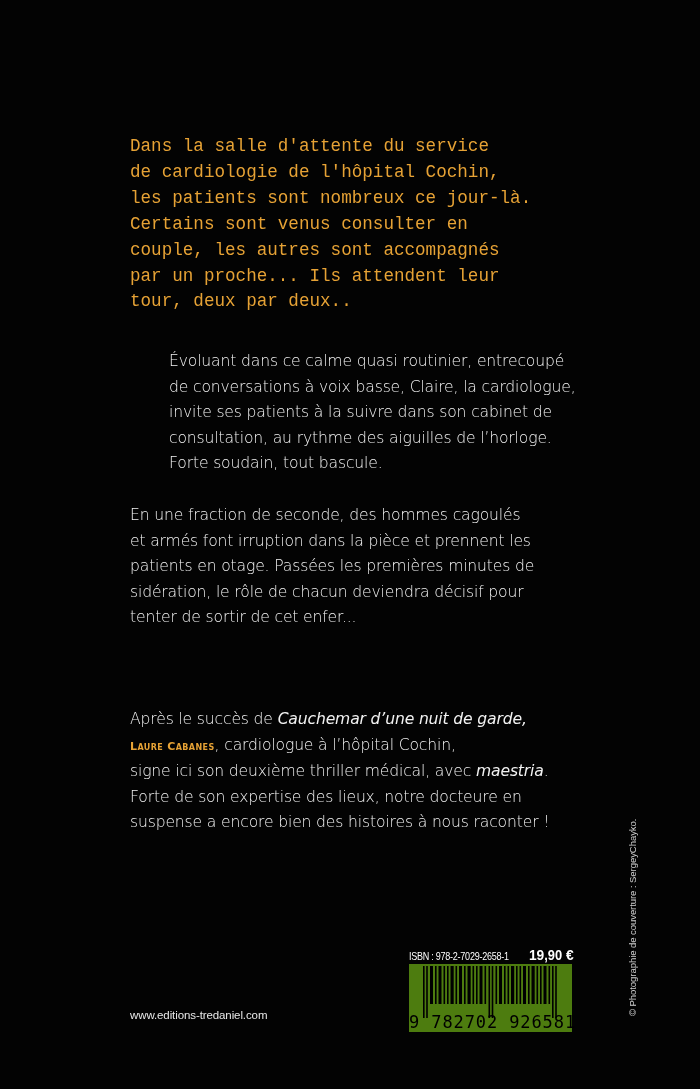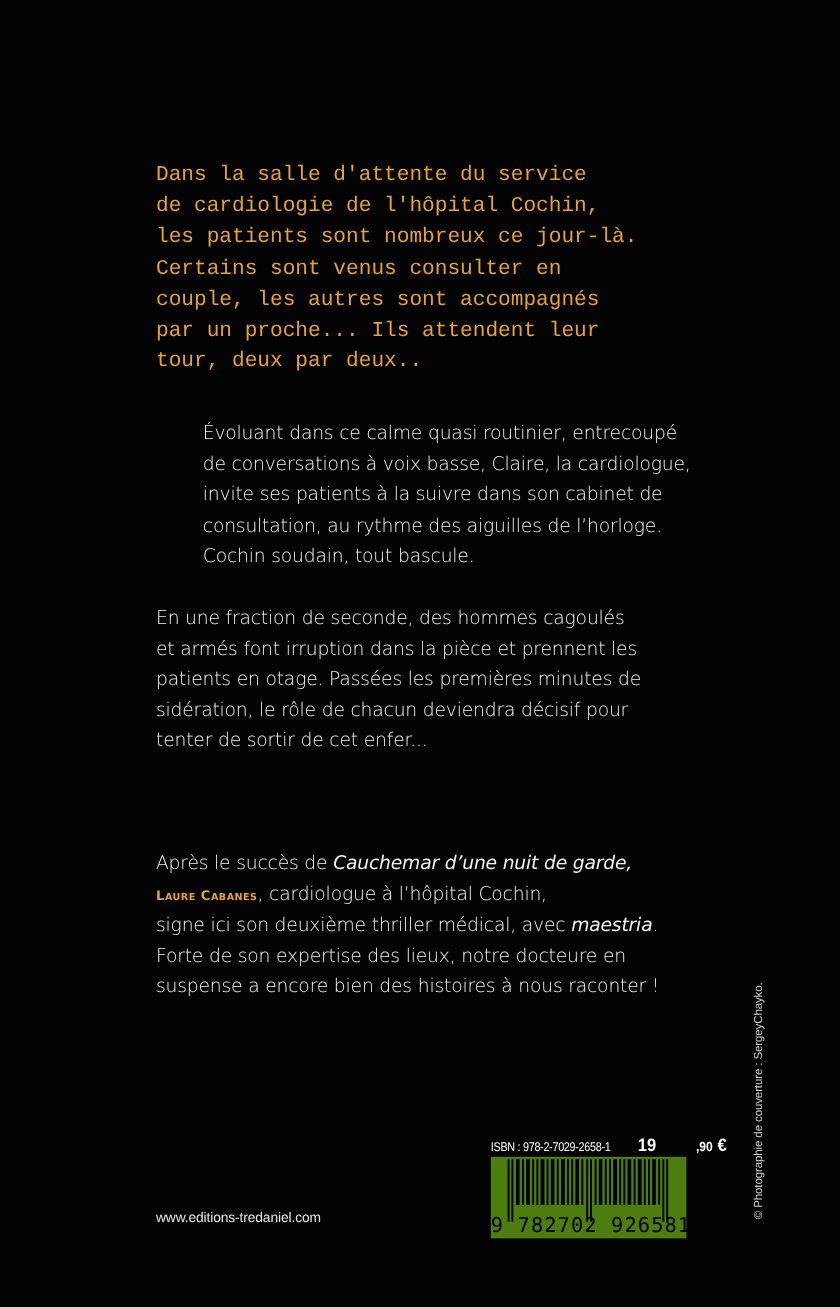--- a/index.html
+++ b/index.html
@@ -75,21 +75,21 @@
     white-space: nowrap;
   }
   .price {
     font-family: "Liberation Sans", sans-serif;
     font-weight: bold;
     font-size: 15px;
     white-space: nowrap;
     transform: scaleX(0.92);
     transform-origin: right bottom;
   }
-  .price .cents { font-size: 11px; padding-left: 36px; }
+  .price .cents { font-size: 14px; }
   .barcode {
     position: absolute;
     left: 409px;
     top: 964px;
     width: 163px;
     height: 68px;
     background: #4d7c0f;
   }
   .barcode svg { display: block; }
   .barcode-digits {
@@ -128,21 +128,21 @@
     width: 210px;
   }
 </style>
 </head>
 <body>
 
 <div class="cover">
 
   <div class="typewriter"><div>Dans la salle d'attente du service</div><div>de cardiologie de l'hôpital Cochin,</div><div>les patients sont nombreux ce jour-là.</div><div>Certains sont venus consulter en</div><div>couple, les autres sont accompagnés</div><div>par un proche... Ils attendent leur</div><div>tour, deux par deux..</div></div>
 
-  <div class="para p1"><div>Évoluant dans ce calme quasi routinier, entrecoupé</div><div>de conversations à voix basse, Claire, la cardiologue,</div><div>invite ses patients à la suivre dans son cabinet de</div><div>consultation, au rythme des aiguilles de l’horloge.</div><div>Cochin soudain, tout bascule.</div></div>
+  <div class="para p1"><div>Évoluant dans ce calme quasi routinier, entrecoupé</div><div>de conversations à voix basse, Claire, la cardiologue,</div><div>invite ses patients à la suivre dans son cabinet de</div><div>consultation, au rythme des aiguilles de l’horloge.</div><div>Forte soudain, tout bascule.</div></div>
 
   <div class="para p2"><div>En une fraction de seconde, des hommes cagoulés</div><div>et armés font irruption dans la pièce et prennent les</div><div>patients en otage. Passées les premières minutes de</div><div>sidération, le rôle de chacun deviendra décisif pour</div><div>tenter de sortir de cet enfer...</div></div>
 
   <div class="para p3"><div><span>Après le succès de </span><em>Cauchemar d’une nuit de garde,</em></div><div><span class="author">Laure Cabanes</span><span>, cardiologue à l’hôpital Cochin,</span></div><div><span>signe ici son deuxième thriller médical, avec </span><em>maestria</em><span>.</span></div><div>Forte de son expertise des lieux, notre docteure en</div><div>suspense a encore bien des histoires à nous raconter !</div></div>
 
   <div class="isbn-line">
     <span class="isbn-text">ISBN : 978-2-7029-2658-1</span>
     <span class="price"><span>19</span><span class="cents">,90</span><span> €</span></span>
   </div>
 

